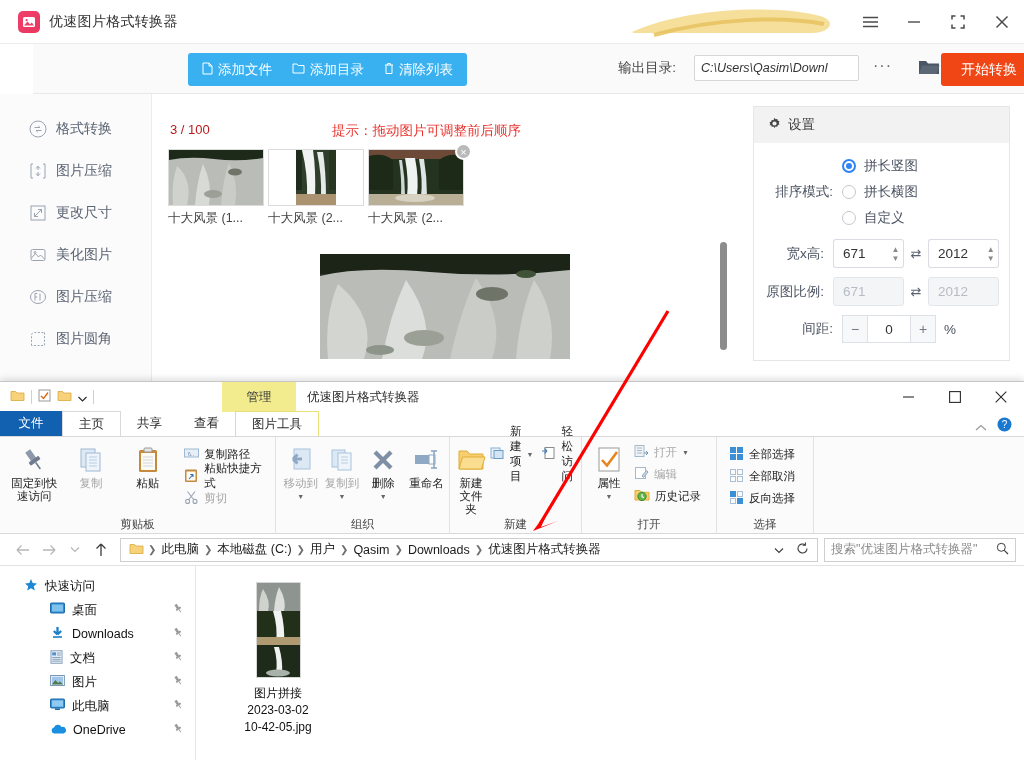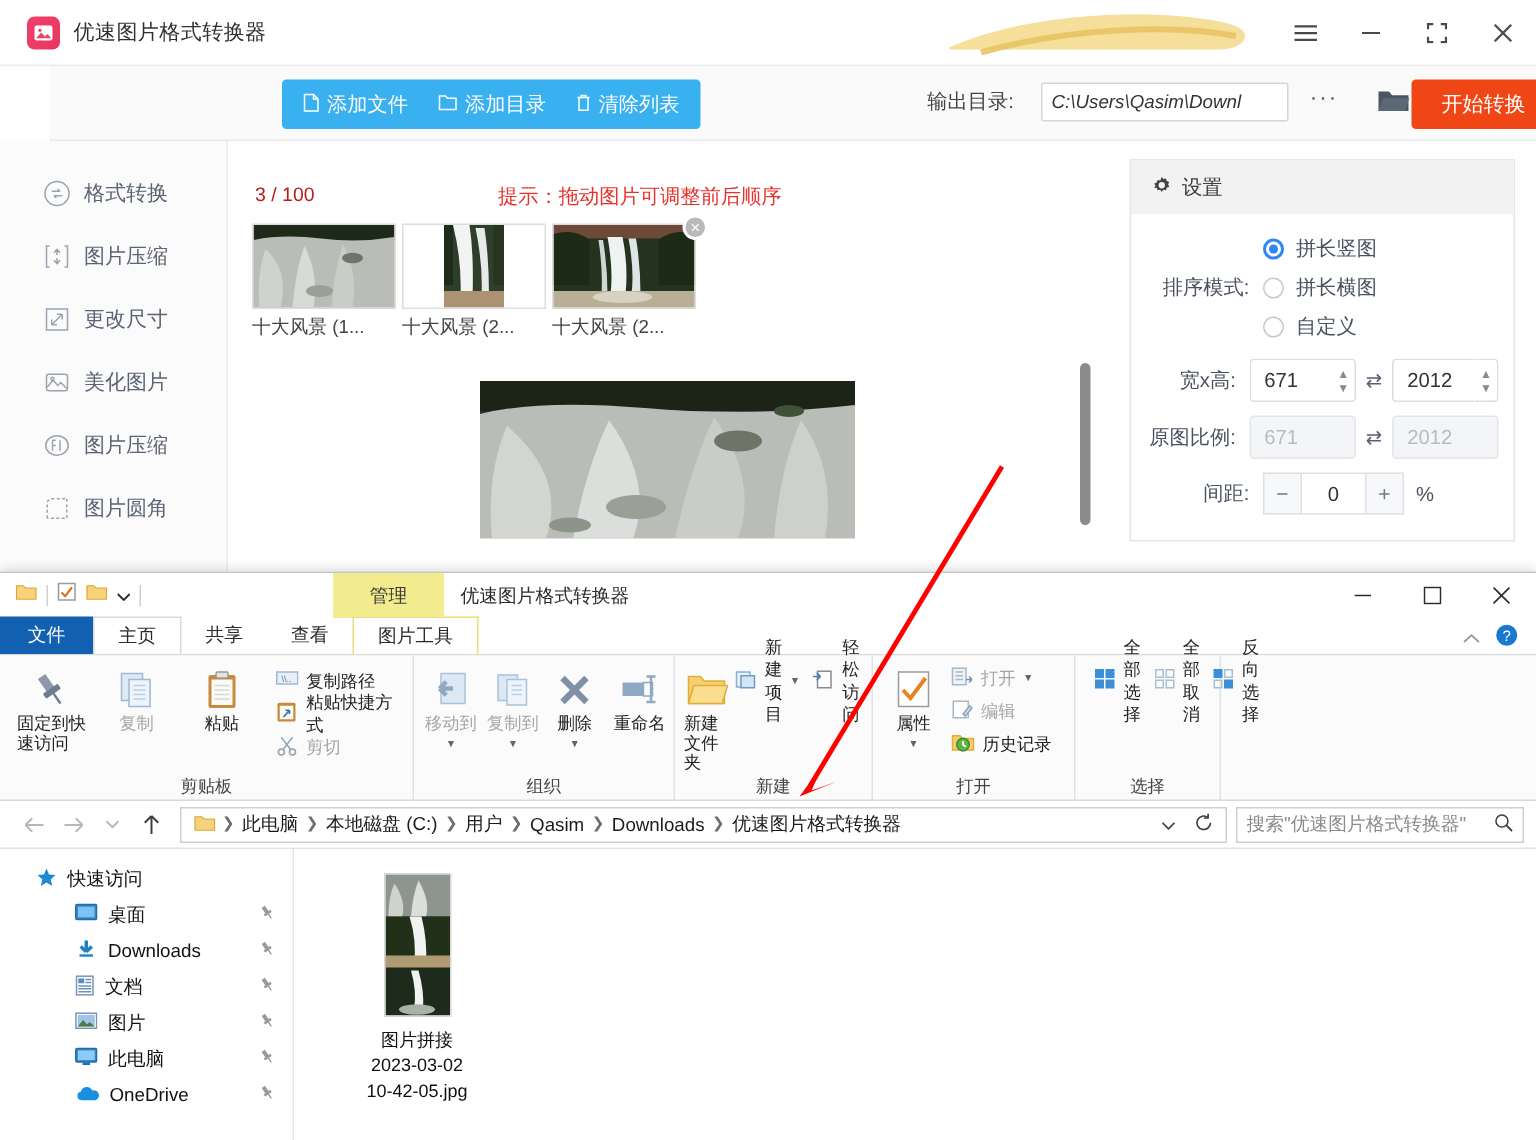--- a/index.html
+++ b/index.html
@@ -209,21 +209,21 @@
     position: relative; height: 97px; background: #fbfbfb;
     border-bottom: 1px solid #d9d9d9; display: flex;
   }
   .rgroup { position: relative; height: 97px; border-right: 1px solid #e2e2e2; }
   .rgroup-title {
     position: absolute; bottom: 2px; left: 0; width: 100%; text-align: center;
     font-size: 11.5px; color: #444;
   }
   .big-btn {
     display: flex; flex-direction: column; align-items: center; justify-content: flex-start;
-    width: 58px; padding-top: 6px; font-size: 11.5px; color: #222; text-align: left;
+    width: 58px; padding-top: 6px; font-size: 11.5px; color: #222; text-align: center;
     line-height: 13px;
   }
   .big-btn .ico { height: 34px; display: flex; align-items: center; justify-content: center; }
   .big-btn.dis { color: #a6a6a6; }
   .small-btn {
     display: flex; align-items: center; gap: 5px; height: 22px;
     font-size: 11.5px; color: #222; padding: 0 4px;
   }
   .small-btn.dis { color: #a6a6a6; }
   .caret-dn { font-size: 7px; color: #666; }
@@ -874,21 +874,21 @@
                   </svg>
               </span>
               <span>历史记录</span>
             </div>
           </div>
         </div>
         <div class="rgroup-title">打开</div>
       </div>
 
       <div class="rgroup" style="width:97px">
-        <div style="display:flex;flex-direction:row;padding:6px 0 0 8px">
+        <div style="display:flex;flex-direction:column;padding:6px 0 0 8px">
           <div class="small-btn">
             <span>
               <svg width="15" height="15" viewBox="0 0 15 15">
                   <rect x="1" y="1" width="6" height="6" fill="#3b8fd6"></rect>
                   <rect x="8" y="1" width="6" height="6" fill="#3b8fd6"></rect>
                   <rect x="1" y="8" width="6" height="6" fill="#3b8fd6"></rect>
                   <rect x="8" y="8" width="6" height="6" fill="#3b8fd6"></rect>
                 </svg>
             </span>
             <span>全部选择</span>

